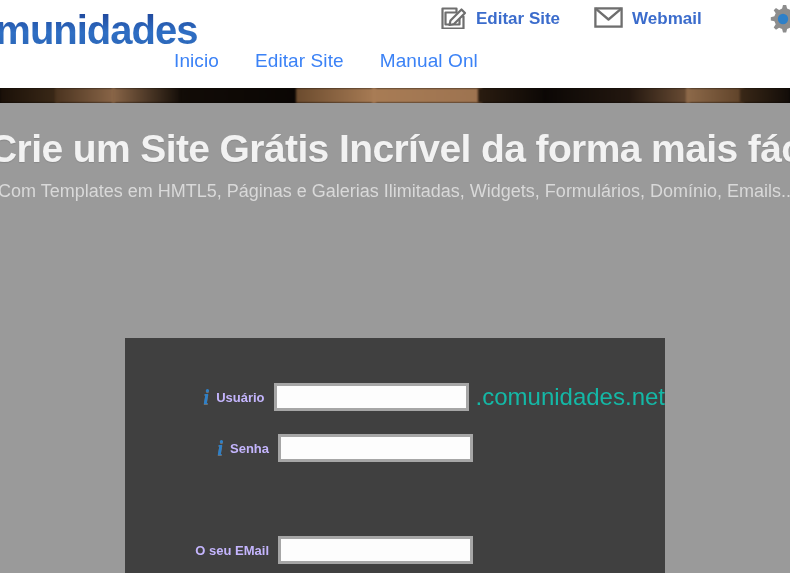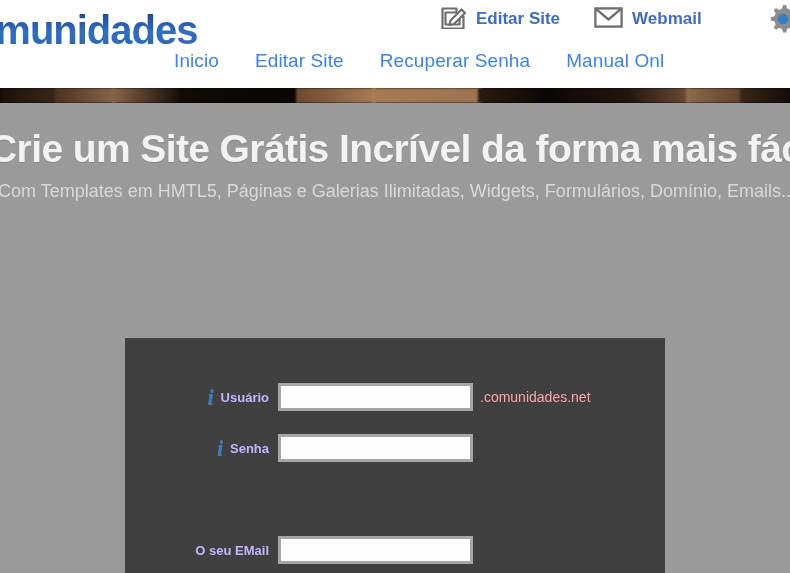--- a/index.html
+++ b/index.html
@@ -186,22 +186,22 @@
     border: 3px solid #a6a6a6;
     box-sizing: border-box;
     outline: none;
     font-size: 14px;
     font-family: "Liberation Sans", sans-serif;
     padding: 0 5px;
   }
 
   .suffix {
     margin-left: 7px;
-    color: #fca5a5;
-    font-size: 14px;
+    color: #14b8a6;
+    font-size: 24px;
     white-space: nowrap;
   }
 </style>
 </head>
 <body>
 
 <div class="header">
 
   <div class="logo">Comunidades</div>
 
@@ -234,21 +234,20 @@
       <svg width="34" height="34" viewBox="0 0 34 34">
         <path d="M17 3 l3.2 0 l0.9 3.6 l3 1.3 l3.1-2 l2.3 2.3 l-2 3.1 l1.3 3 l3.6 0.9 l0 3.2 l-3.6 0.9 l-1.3 3 l2 3.1 l-2.3 2.3 l-3.1-2 l-3 1.3 l-0.9 3.6 l-3.2 0 l-0.9-3.6 l-3-1.3 l-3.1 2 l-2.3-2.3 l2-3.1 l-1.3-3 l-3.6-0.9 l0-3.2 l3.6-0.9 l1.3-3 l-2-3.1 l2.3-2.3 l3.1 2 l3-1.3 z" fill="#8d8d8d"></path>
         <circle cx="17" cy="17" r="5.2" fill="#2e80c8"></circle>
       </svg>
     </span>
   </div>
 
   <div class="nav">
     <span class="nav-item">Inicio</span>
     <span class="nav-item">Editar Site</span>
-    <span class="nav-item">Recuperar Senha</span>
     <span class="nav-item">Manual Onl</span>
   </div>
 
 </div>
 
 <div class="photostrip">
   <div class="p" style="left:0px;   width:60px;  background:linear-gradient(90deg,#1a1008,#3c2a18);"></div>
   <div class="p" style="left:55px;  width:55px;  background:linear-gradient(90deg,#3c2a18,#9a apart);"></div>
   <div class="p" style="left:55px;  width:60px;  background:linear-gradient(90deg,#4a3venue,#836147);"></div>
   <div class="p" style="left:55px;  width:60px;  background:linear-gradient(90deg,#4a331f,#8a6648);"></div>

